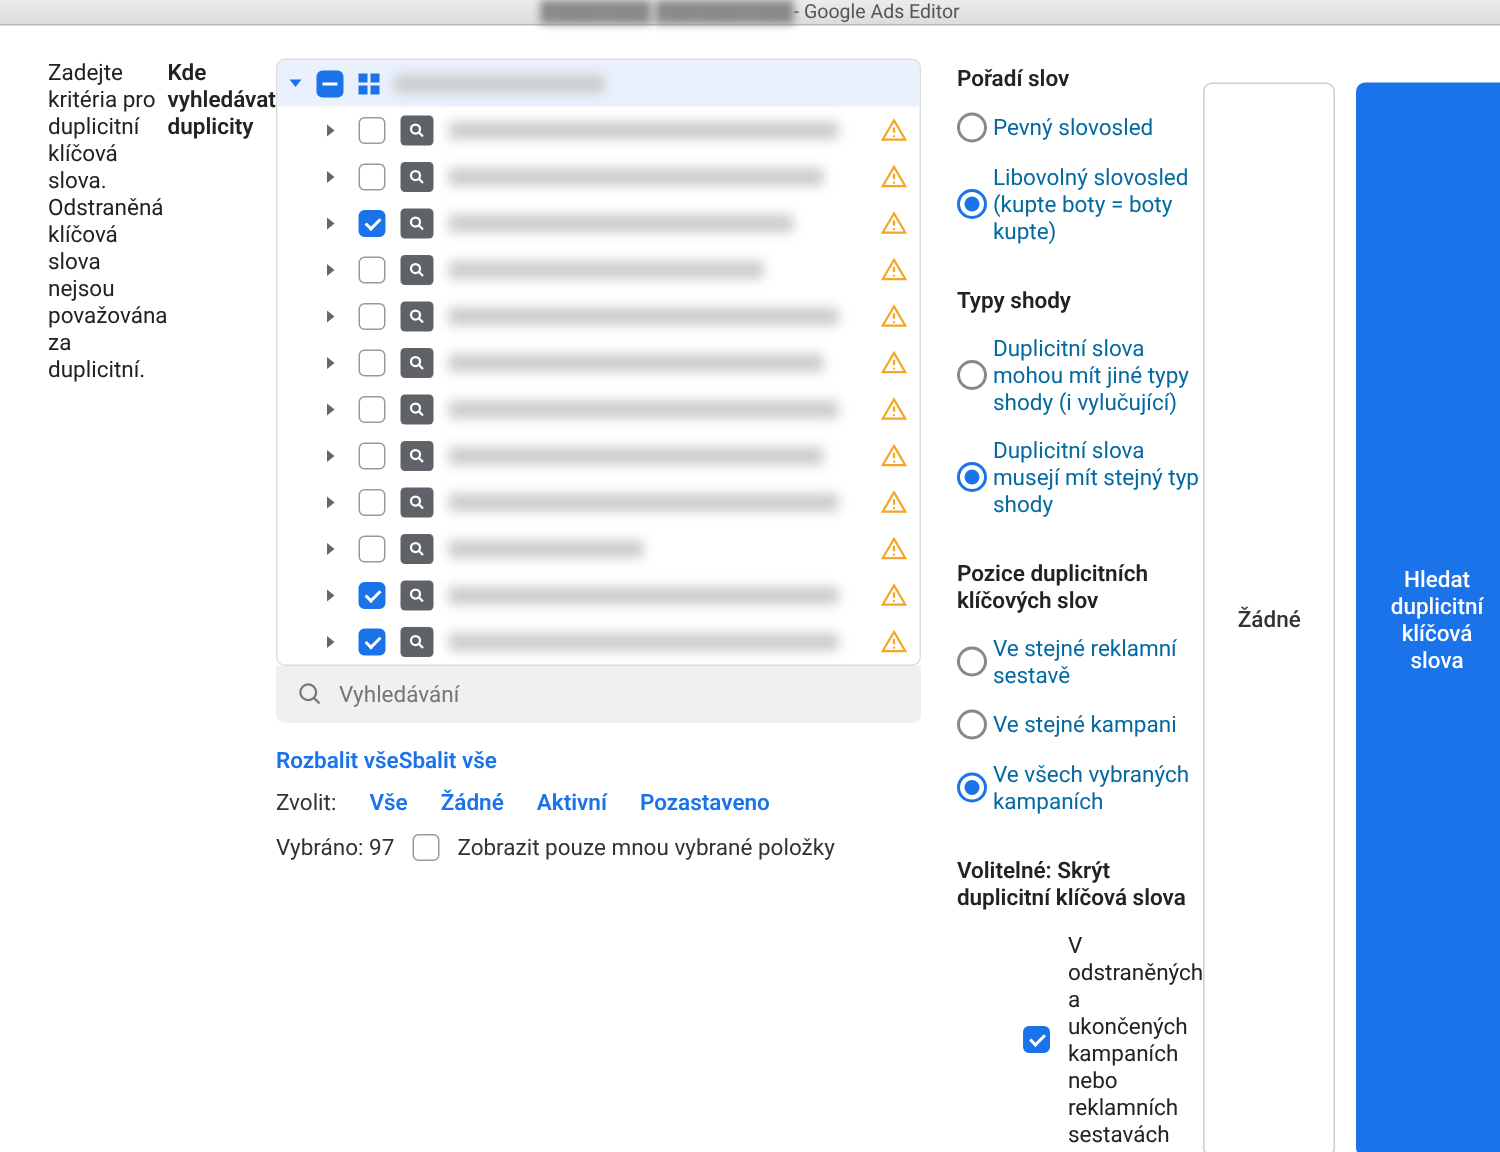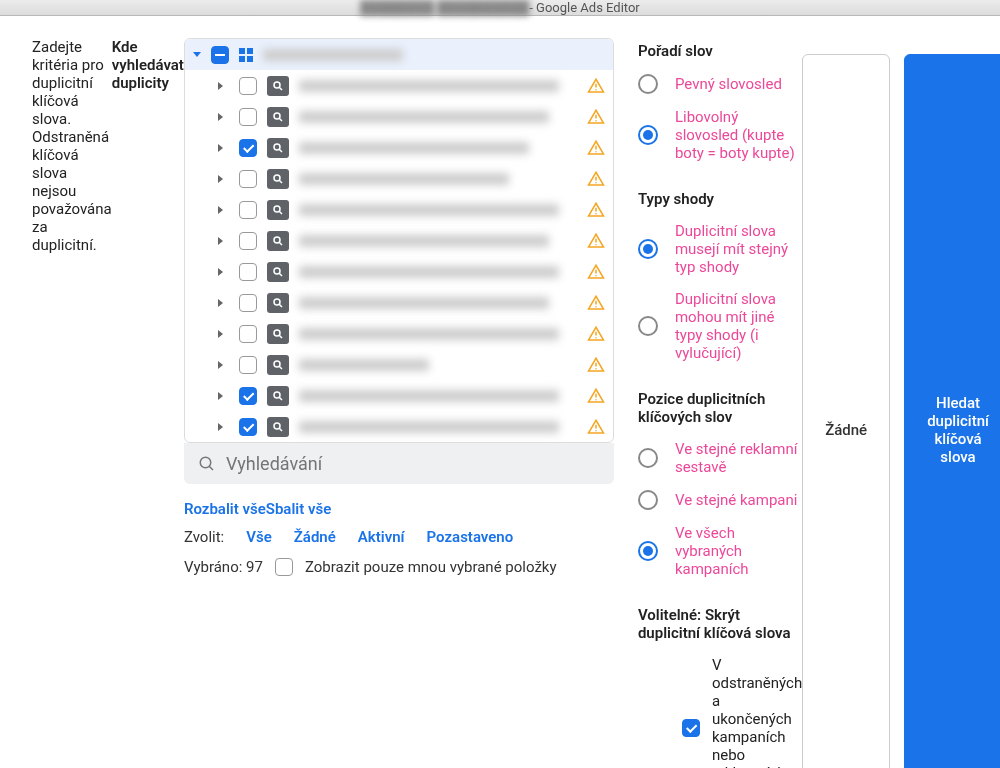--- a/index.html
+++ b/index.html
@@ -22,29 +22,29 @@
 .chk.checked::after { content:""; width:4px; height:8px; border:solid #fff; border-width:0 2px 2px 0; transform:rotate(45deg) translateY(-1px);}
 .chk.minus { background:#1a73e8; border-color:#1a73e8;}
 .chk.minus::after{content:"";width:10px;height:2px;background:#fff;}
 .grid-icon { display:grid; grid-template-columns:6px 6px; grid-template-rows:6px 6px; gap:2px;}
 .grid-icon span{background:#1a73e8;}
 .search-badge { width:22px; height:20px; background:#5f6368; border-radius:3px; display:flex;align-items:center;justify-content:center; flex-shrink:0;}
 .search-badge svg{width:12px;height:12px;}
 .blur-text { color:transparent; background:#ccc; filter:blur(4px); border-radius:2px; height:12px;}
 .warn { margin-left:auto; width:18px;height:18px;}
 .searchbox { display:flex; align-items:center; gap:10px; background:#eef0f1; padding:10px 14px; border-radius:0 0 6px 6px; margin-top:0;}
-.searchbox input { border:none; background:transparent; font-size:18px; color:#666; outline:none; flex:1;}
+.searchbox input { border:none; background:transparent; font-size:15px; color:#666; outline:none; flex:1;}
 .link-row { display:flex; margin:16px 0 10px 0;}
 .alink { color:#1a73e8; font-weight:600; font-size:15px; cursor:pointer;}
 .sel-row { display:flex; gap:22px; align-items:center; font-size:15px; margin-bottom:12px;}
 .sel-row .lbl{color:#333;}
 .status-row{display:flex;align-items:center;gap:12px;font-size:15px;color:#333;}
 .grp { margin-bottom:28px;}
 .grp-title{font-weight:600;font-size:15px;margin-bottom:14px;color:#222;}
-.radio-row{display:flex;align-items:center;gap:17px;font-size:15px;color:#ec4899;margin-bottom:14px;}
+.radio-row{display:flex;align-items:center;gap:4px;font-size:15px;color:#0369a1;margin-bottom:14px;}
 .radio{width:20px;height:20px;border:2px solid #888;border-radius:50%;display:flex;align-items:center;justify-content:center;flex-shrink:0;}
 .radio.sel{border-color:#1a73e8;}
 .radio.sel::after{content:"";width:10px;height:10px;background:#1a73e8;border-radius:50%;}
 .chk-row{display:flex;align-items:center;gap:12px;font-size:15px;color:#222;margin-bottom:12px;margin-left:44px;}
 .buttons{display:flex;justify-content:flex-end;gap:14px;padding:16px 22px 22px 0;}
 .btn{padding:10px 22px;border-radius:6px;font-size:15px;font-weight:500;cursor:pointer;}
 .btn-sec{background:#fff;border:1px solid #ccc;color:#333;}
 .btn-pri{background:#1a73e8;border:1px solid #1a73e8;color:#fff;}
 .indent{width:36px;flex-shrink:0;display:flex;justify-content:flex-end;align-items:center;padding-right:6px;}
 </style>
@@ -324,26 +324,26 @@
             <span>Pevný slovosled</span>
           </div>
           <div class="radio-row">
             <span class="radio sel"></span>
             <span>Libovolný slovosled (kupte boty = boty kupte)</span>
           </div>
         </div>
         <div class="grp">
           <div class="grp-title">Typy shody</div>
           <div class="radio-row">
+            <span class="radio"></span>
+            <span>Duplicitní slova mohou mít jiné typy shody (i vylučující)</span>
+          </div>
+          <div class="radio-row">
             <span class="radio sel"></span>
             <span>Duplicitní slova musejí mít stejný typ shody</span>
-          </div>
-          <div class="radio-row">
-            <span class="radio"></span>
-            <span>Duplicitní slova mohou mít jiné typy shody (i vylučující)</span>
           </div>
         </div>
         <div class="grp">
           <div class="grp-title">Pozice duplicitních klíčových slov</div>
           <div class="radio-row">
             <span class="radio"></span>
             <span>Ve stejné reklamní sestavě</span>
           </div>
           <div class="radio-row">
             <span class="radio"></span>

